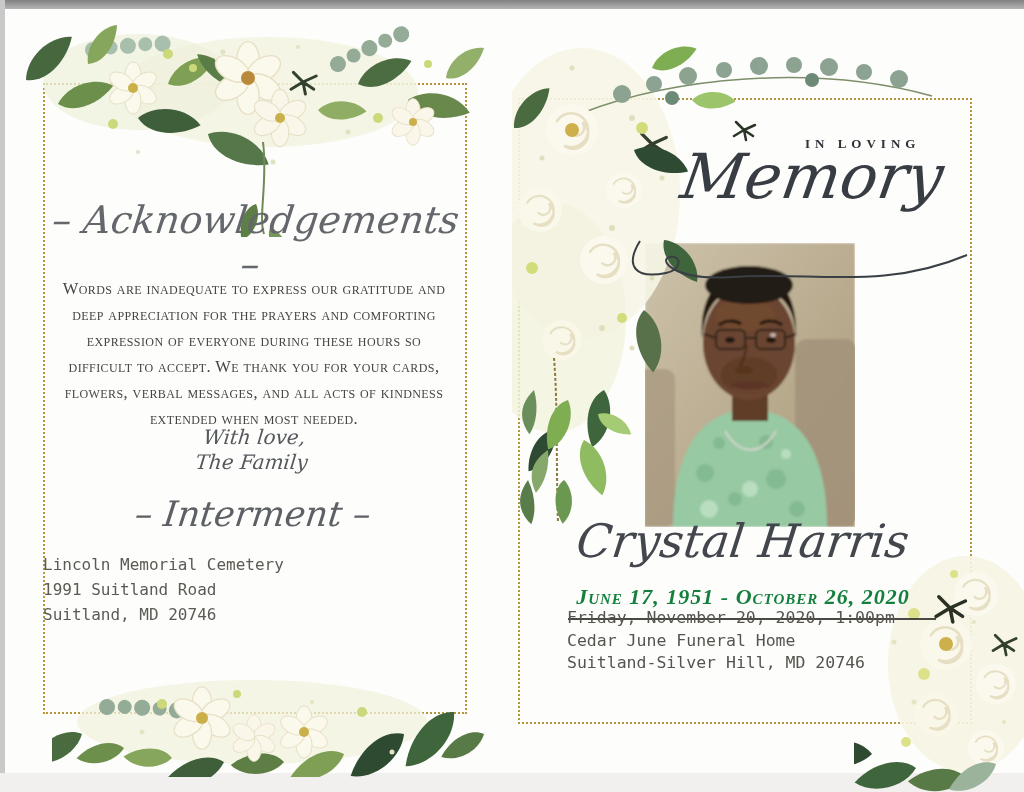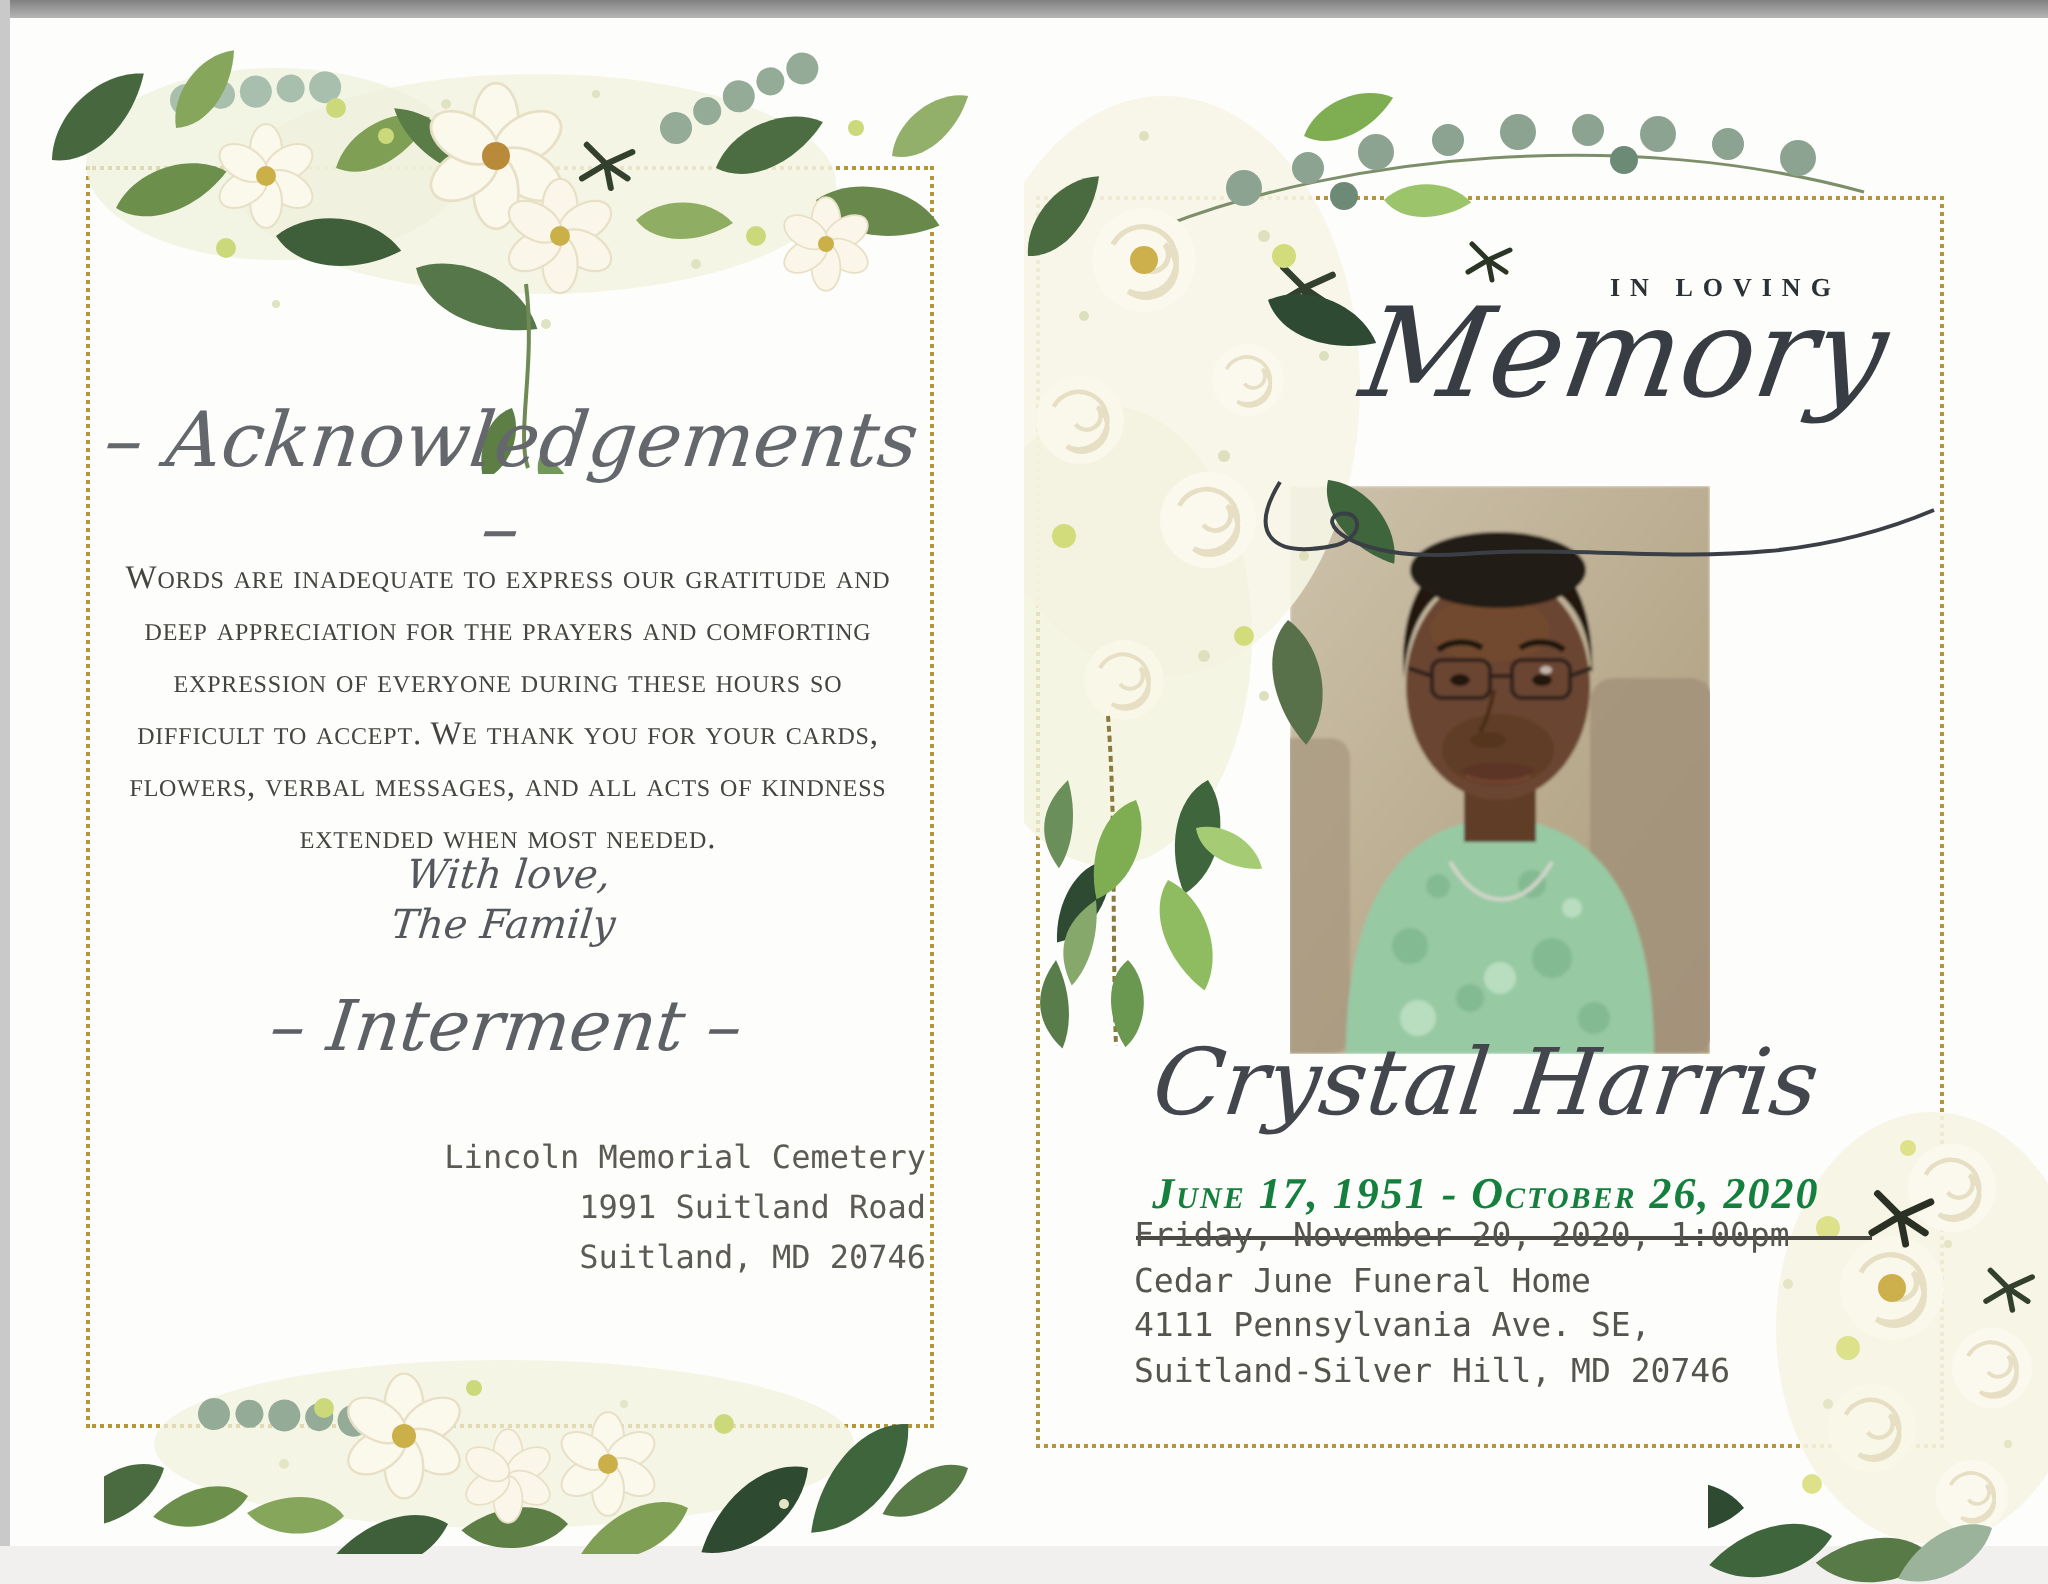--- a/index.html
+++ b/index.html
@@ -25,21 +25,21 @@
   .script{font-family:"DejaVu Serif",serif;font-style:italic;}
   .center-l{position:absolute;left:43px;width:420px;text-align:center;}
   .center-r{position:absolute;left:518px;width:450px;text-align:center;}
   .ack-heading{top:198px;font-size:38px;color:#64676b;transform:skewX(-7deg);}
   .ack-body{position:absolute;left:62px;top:276px;width:384px;text-align:center;
             font-variant:small-caps;font-size:16.5px;line-height:26px;letter-spacing:.4px;
             color:#454440;}
   .closing{top:425px;font-size:20px;line-height:25px;color:#55585c;transform:skewX(-6deg);}
   .int-heading{top:494px;font-size:35px;color:#5d6064;transform:skewX(-7deg);}
   .mono{font-family:"DejaVu Sans Mono","Liberation Mono",monospace;}
-  .int-address{position:absolute;left:43px;top:566px;width:420px;text-align:right;
+  .int-address{position:absolute;left:43px;top:552px;width:420px;text-align:left;
                font-size:16px;line-height:25px;color:#5c5a54;}
   .in-loving{position:absolute;left:805px;top:136px;width:200px;font-weight:bold;
              font-size:13px;letter-spacing:5px;color:#2c3136;}
   .memory{position:absolute;left:682px;top:140px;font-size:62px;color:#383d44;
           transform:skewX(-9deg);}
   .memory-swash{position:absolute;left:622px;top:233px;width:352px;height:80px;}
   .name{top:514px;font-size:46px;color:#43474d;transform:skewX(-7deg);}
   .dates{top:584px;font-variant:small-caps;font-weight:bold;font-size:22px;
          letter-spacing:1px;color:#15803d;font-style:italic;}
   .dates-rule{position:absolute;left:568px;top:618px;width:368px;height:2px;background:#4a4843;}
@@ -335,17 +335,16 @@
 
   <div class="center-r script name">Crystal Harris</div>
 
   <div class="center-r dates">June 17, 1951 - October 26, 2020</div>
 
   <div class="dates-rule"></div>
 
   <div class="service mono">
     <div>Friday, November 20, 2020, 1:00pm</div>
     <div>Cedar June Funeral Home</div>
-    <div>4111 Pennsylvania Ave. SE,</div>
     <div>Suitland-Silver Hill, MD 20746</div>
   </div>
 
 </div>
 
 </body></html>

